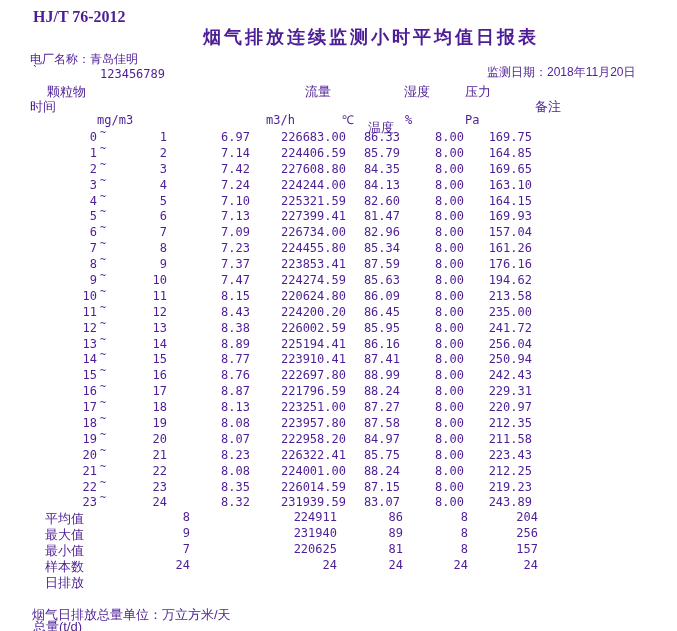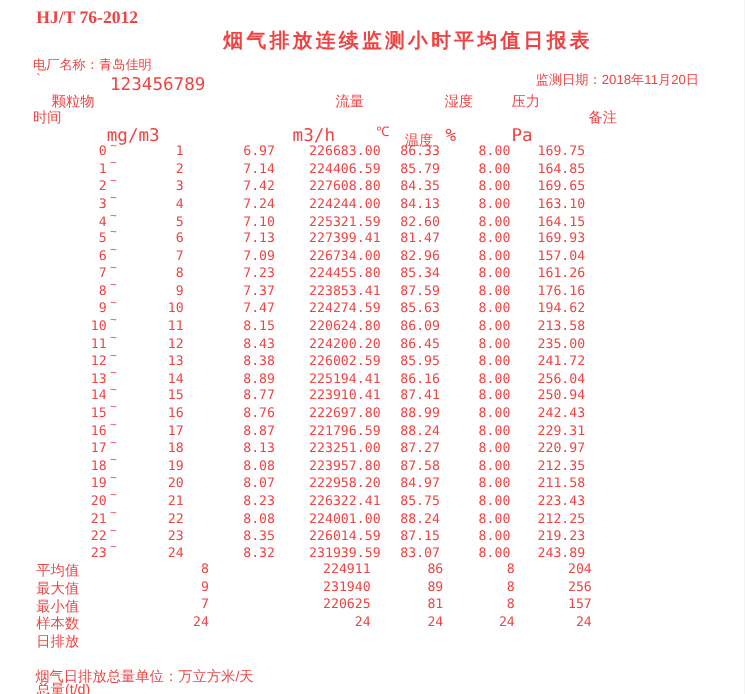--- a/index.html
+++ b/index.html
@@ -1,22 +1,22 @@
 <!DOCTYPE html>
 <html><head>
 <meta charset="utf-8">
 <style>
   html,body{margin:0;padding:0;background:#e8e8e8;}
   .page{
     position:relative;width:677px;height:631px;background:#ffffff;
-    color:#ef4444;font-family:"Liberation Sans",sans-serif;overflow:hidden;
+    color:#4c1d95;font-family:"Liberation Sans",sans-serif;overflow:hidden;
   }
   .abs{position:absolute;white-space:nowrap;}
   .cjk{font-size:13px;font-family:"Liberation Sans",sans-serif;}
-  .num{font-size:16px;font-family:"DejaVu Sans Mono",monospace;}
+  .num{font-size:12px;font-family:"DejaVu Sans Mono",monospace;}
   .std-code{left:33px;top:8px;font-family:"Liberation Serif",serif;font-weight:bold;font-size:16px;}
   .title{left:203px;top:25px;font-weight:bold;font-size:18px;letter-spacing:3px;}
   .plant{left:30px;top:51px;font-size:12px;}
   .plant-mark{left:33px;top:64px;font-size:12px;}
   .plant-code{left:100px;top:67px;}
   .mdate{left:487px;top:64px;font-size:12px;}
   .h-part{left:47px;top:83px;}
   .h-flow{left:305px;top:83px;}
   .h-temp{left:368px;top:83px;margin-top:36px;}
   .h-hum{left:404px;top:83px;}
@@ -37,21 +37,21 @@
   .c-end{left:115px;width:52px;}
   .c-pm{left:175px;width:75px;}
   .c-flow{left:252px;width:94px;}
   .c-temp{left:352px;width:48px;}
   .c-hum{left:410px;width:54px;}
   .c-pres{left:464px;width:68px;}
   
   .summary{position:absolute;left:0;top:510px;width:677px;}
   .srow{position:relative;height:15.9px;}
   .srow span{position:absolute;top:0;text-align:right;font-family:"DejaVu Sans Mono",monospace;font-size:12px;}
-  .s-label{left:33px;width:auto;text-align:left !important;font-family:"Liberation Sans",sans-serif !important;font-size:13px !important;}
+  .s-label{left:45px;width:auto;text-align:left !important;font-family:"Liberation Sans",sans-serif !important;font-size:13px !important;}
   .s-pm{left:110px;width:80px;}
   .s-flow{left:245px;width:92px;}
   .s-temp{left:355px;width:48px;}
   .s-hum{left:420px;width:48px;}
   .s-pres{left:480px;width:58px;}
   .total-label{left:33px;top:590px;margin-top:28px;}
   .unit-note{left:32px;top:606px;}
 </style>
 </head>
 <body>

